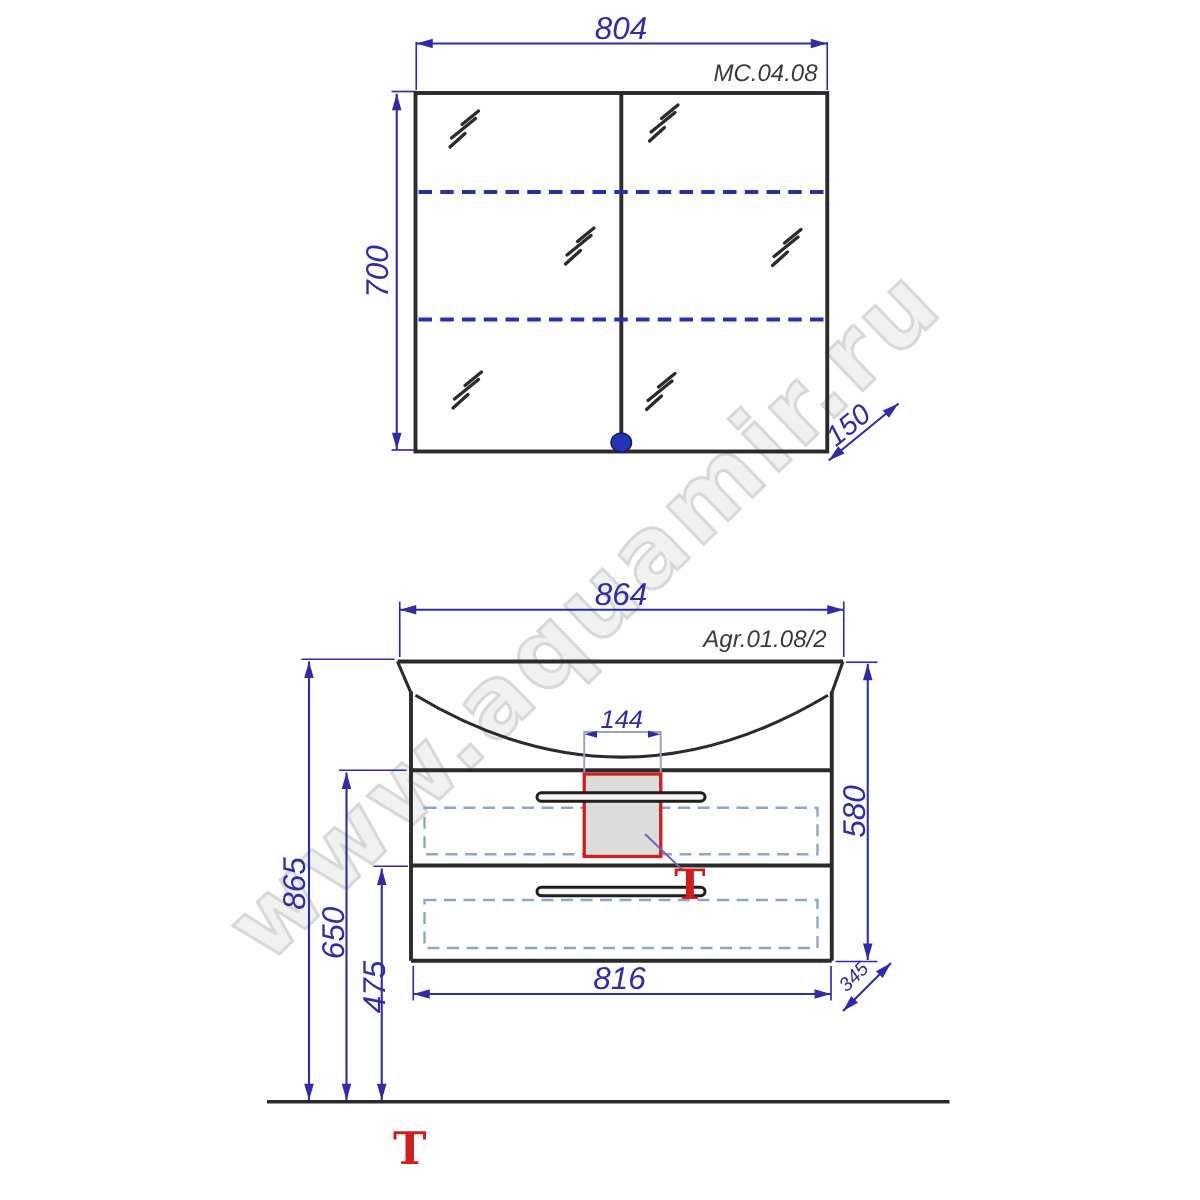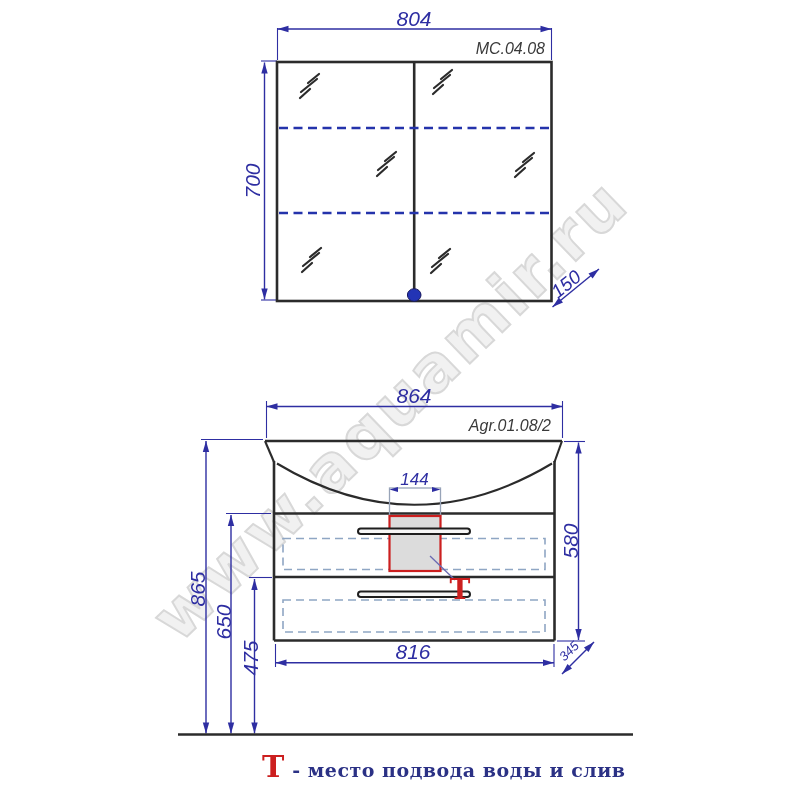--- a/index.html
+++ b/index.html
@@ -193,16 +193,15 @@
         <polygon class="arrow" points="254.5,733.5 251.3,722.5 257.7,722.5"></polygon>
         <text class="dim-text" x="250" y="658" transform="rotate(-90 250 658)" dominant-baseline="central">475</text>
       </g>
 
       <line class="floor" x1="178" y1="734.5" x2="633" y2="734.5"></line>
     </g>
   </svg>
 
   <div id="legend">
     <span class="sym">Т</span>
-    <span class="txt">- место подвода воды и слив</span>
   </div>
 
 </div>
 
 </body></html>

